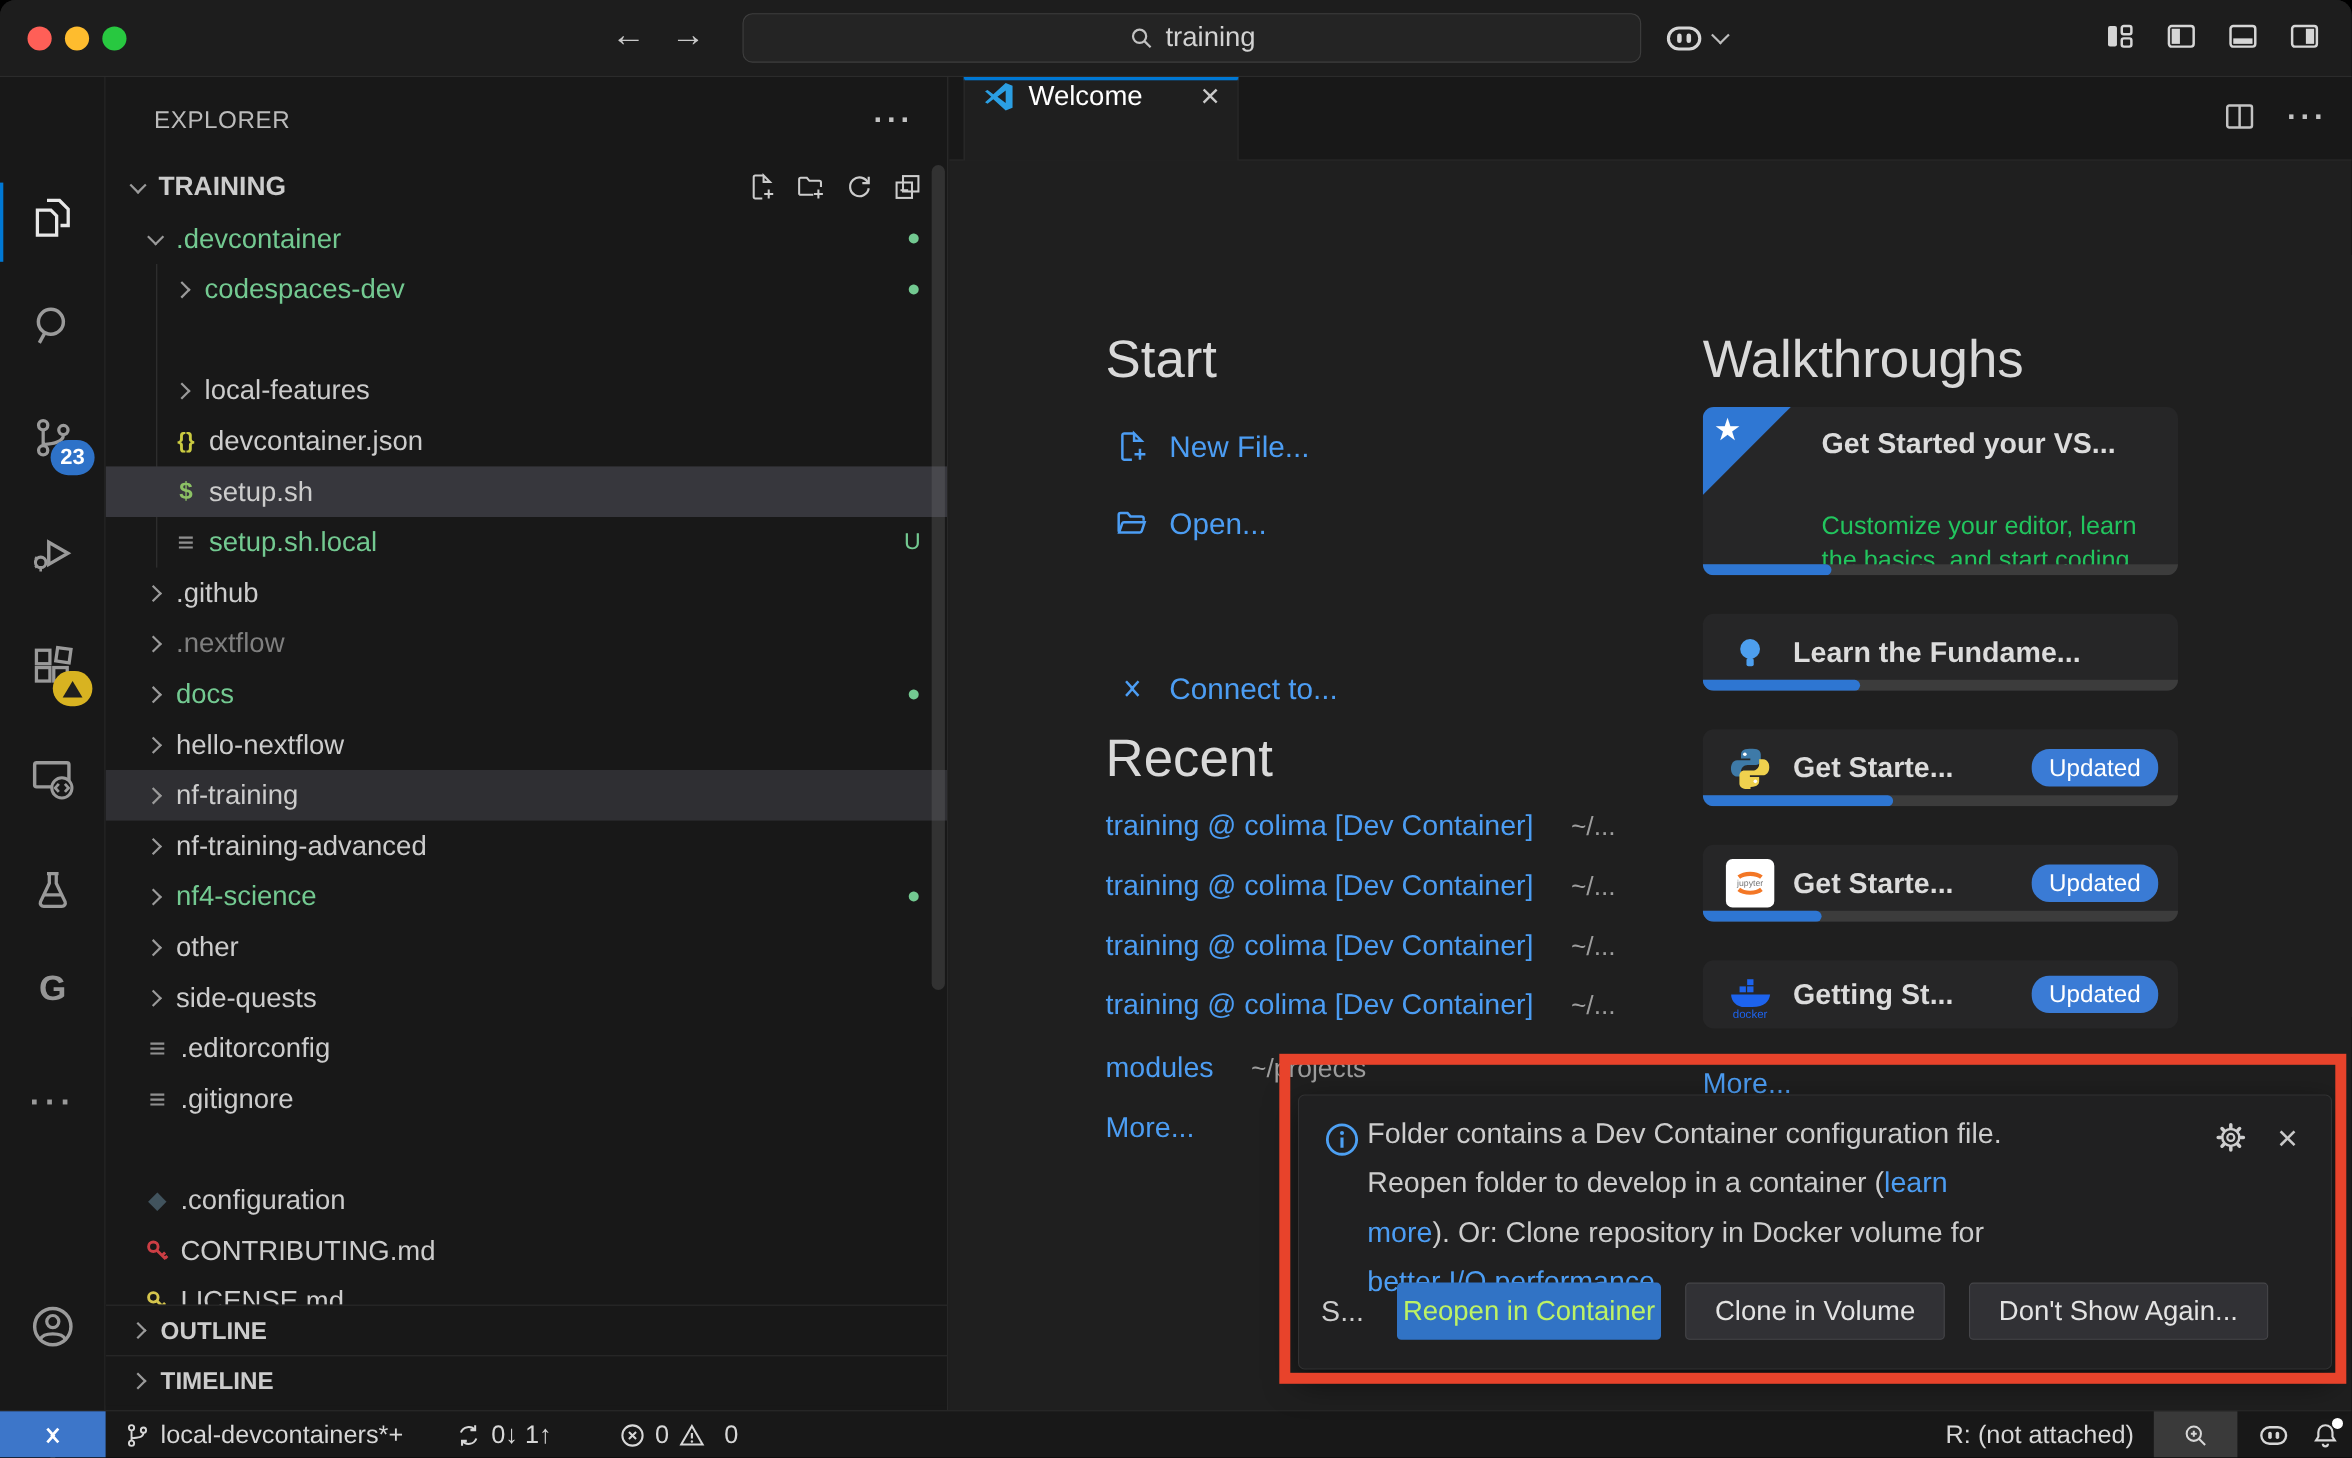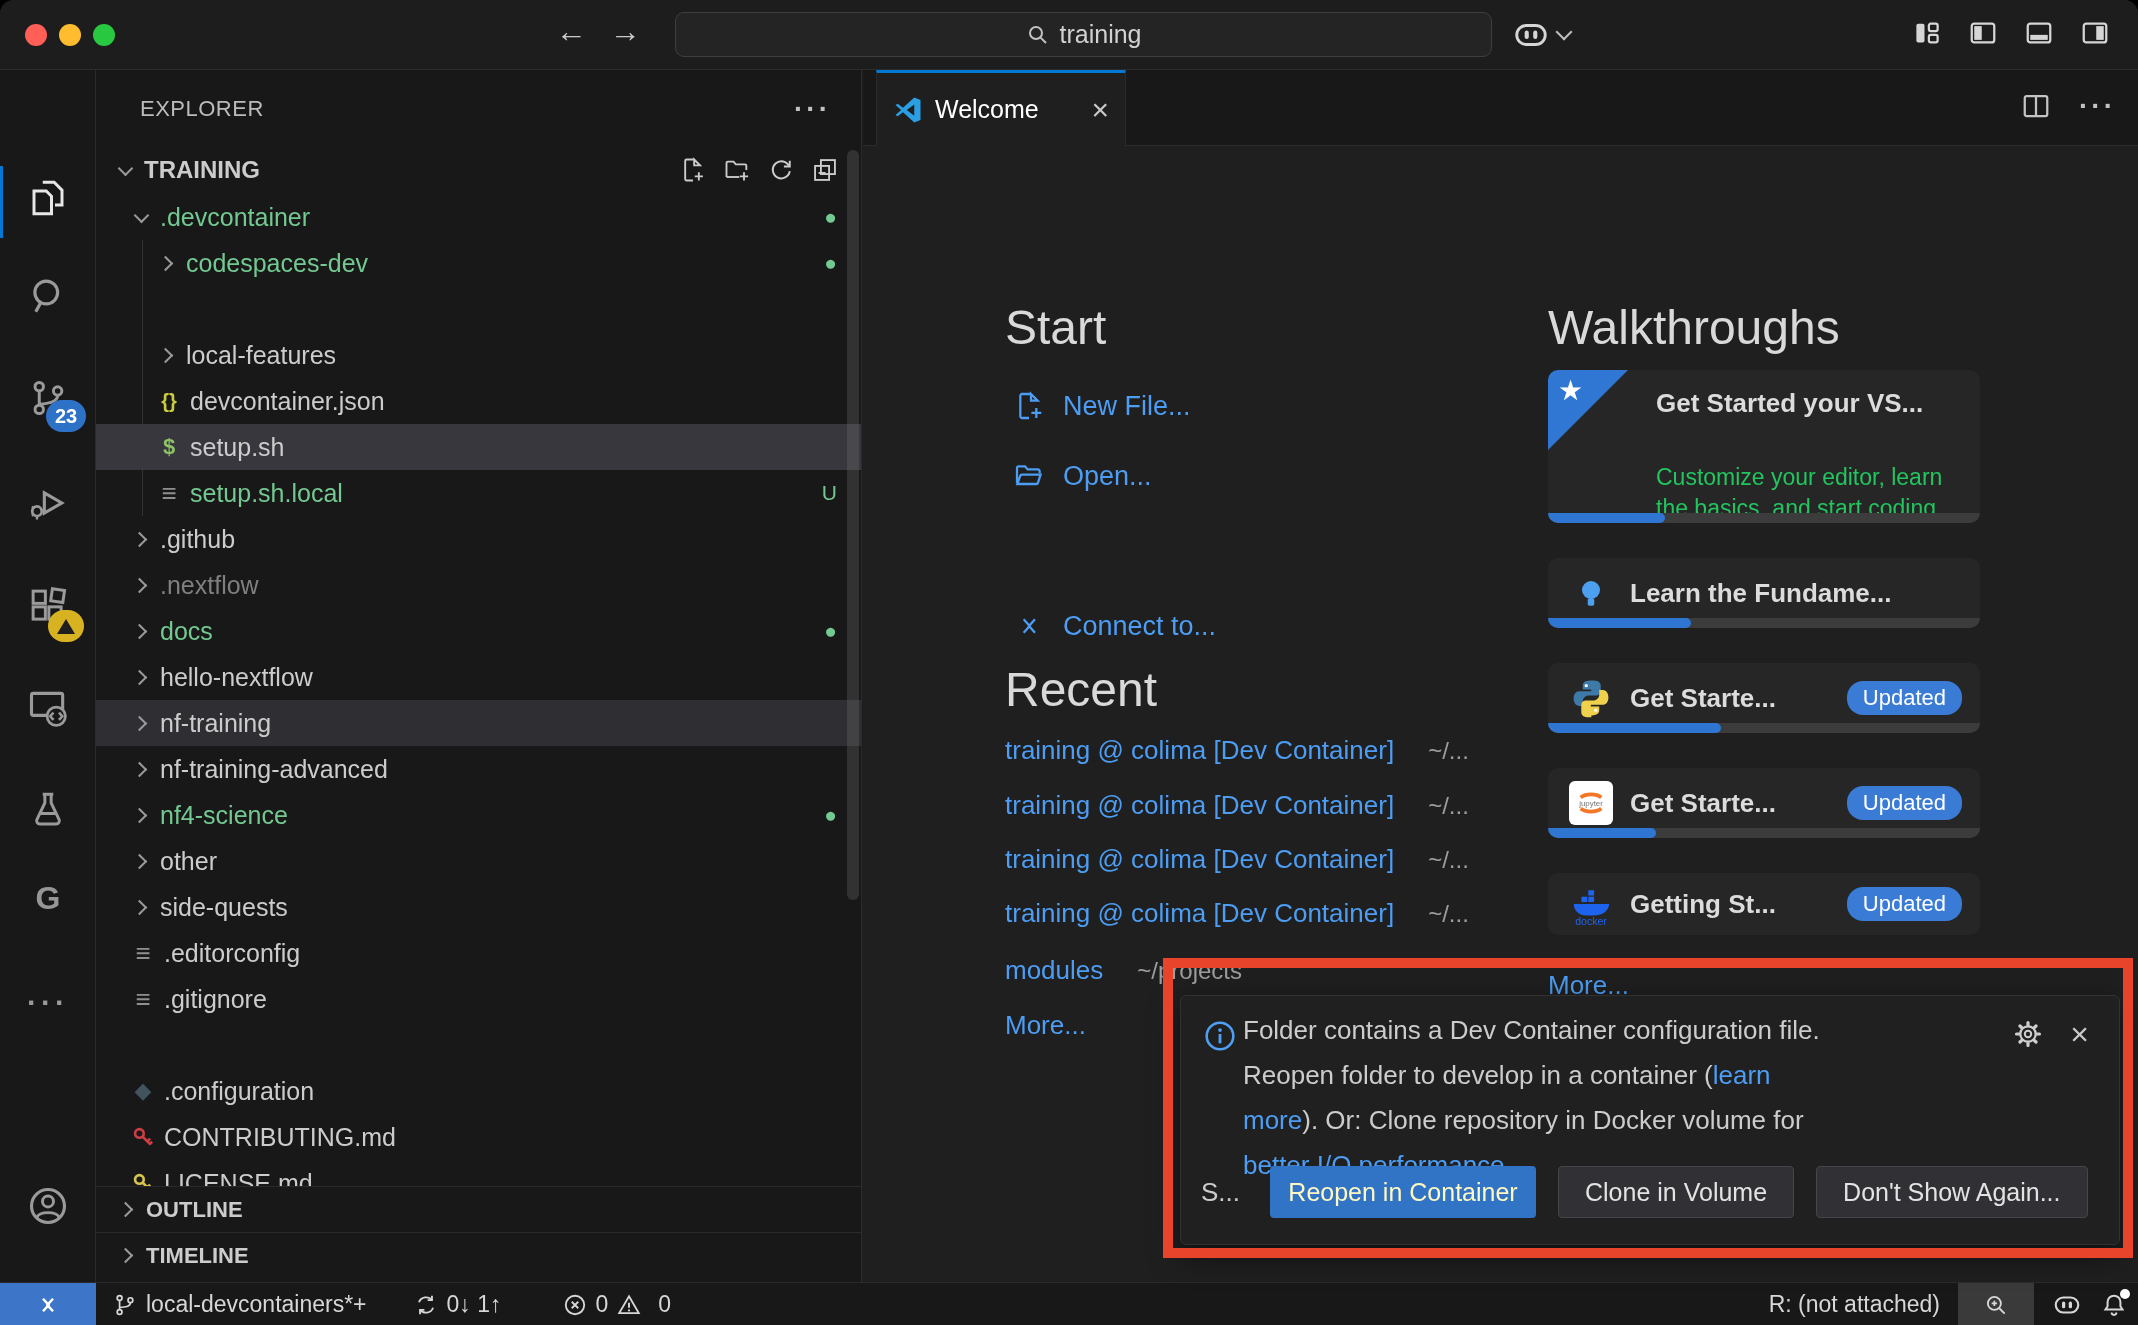--- a/index.html
+++ b/index.html
@@ -54,21 +54,21 @@
   .fi-excl::before{content:"!";color:#a679cf;font-weight:800;font-size:26px;}
   .fi-diamond::before{content:"\25C6";color:#41535d;font-size:22px;}
   .gbadge{position:absolute;right:24px;color:#73c991;font-size:21px;}
   .guide{position:absolute;left:46px;top:170px;width:1px;height:276px;background:#333333;}
   .panel-row{position:absolute;left:0;width:100%;height:46px;background:#181818;border-top:1px solid #2b2b2b;display:flex;align-items:center;padding-left:18px;color:#cccccc;font-size:22px;font-weight:700;z-index:3;}
   .sb-scroll{position:absolute;right:2px;top:80px;width:12px;height:750px;background:rgba(120,120,120,.28);border-radius:6px;z-index:4;}
 
   
   .editor{position:absolute;left:863px;top:70px;width:1275px;height:1212px;background:#1f1f1f;}
   .tabstrip{position:absolute;left:0;top:0;width:100%;height:76px;background:#181818;border-bottom:1px solid #2b2b2b;}
-  .tab{position:absolute;left:13px;top:0;width:250px;height:76px;background:#1f1f1f;border-top:3px solid #0078d4;border-right:1px solid #2b2b2b;border-left:1px solid #2b2b2b;display:flex;align-items:center;gap:12px;padding:0 16px;z-index:2;}
+  .tab{position:absolute;left:13px;top:0;width:250px;height:76px;background:#1f1f1f;border-top:3px solid #0078d4;border-right:1px solid #2b2b2b;border-left:1px solid #2b2b2b;display:flex;align-items:flex-start;gap:12px;padding:0 16px;z-index:2;}
   .tab .tname{color:#ffffff;font-size:25px;}
   .tab .tclose{margin-left:auto;color:#c9c9c9;font-size:30px;line-height:1;}
   .ed-actions{position:absolute;right:22px;top:20px;display:flex;gap:28px;align-items:center;}
   .ed-actions .dots{color:#c3c3c3;font-size:28px;font-weight:700;letter-spacing:3px;}
 
   .w-h1{position:absolute;color:#d9d9d9;font-size:48px;font-weight:500;}
   .start-item{position:absolute;left:150px;display:flex;align-items:center;gap:18px;height:44px;color:#4c9df3;font-size:27px;}
   .recent-item{position:absolute;left:142px;display:flex;align-items:baseline;gap:34px;height:36px;color:#4c9df3;font-size:26px;white-space:nowrap;}
   .recent-item .rpath{color:#9d9d9d;font-size:24px;}
   .w-more{position:absolute;color:#4c9df3;font-size:26px;}
@@ -87,21 +87,21 @@
 
   
   .toast{position:absolute;left:1180px;top:995px;width:940px;height:250px;background:#202021;border:1px solid #313132;border-radius:6px;box-shadow:0 10px 30px rgba(0,0,0,.55);z-index:5;}
   .toast-text{position:absolute;left:62px;top:12px;width:590px;color:#cccccc;font-size:26px;line-height:45px;}
   .toast-text a{color:#4c9df3;text-decoration:none;}
   .toast-icons{position:absolute;right:30px;top:22px;display:flex;gap:26px;align-items:center;}
   .t-close{color:#c9c9c9;font-size:32px;line-height:1;}
   .toast-btns{position:absolute;left:20px;bottom:26px;display:flex;align-items:center;gap:22px;}
   .t-trunc{color:#cccccc;font-size:26px;margin-right:8px;}
   .btn{height:52px;display:flex;align-items:center;justify-content:center;font-size:25px;border-radius:4px;padding:0 26px;white-space:nowrap;}
-  .btn.primary{background:#3173c5;color:#fef9c3;width:266px;padding:2px;}
+  .btn.primary{background:#3173c5;color:#bef264;width:240px;padding:2px;}
   .btn.secondary{background:#313135;border:1px solid #46464a;color:#e3e3e3;}
 
   .redbox{position:absolute;left:1163px;top:958px;width:970px;height:300px;border:10px solid #e8432b;z-index:10;pointer-events:none;}
 
   
   .statusbar{position:absolute;left:0;top:1282px;width:2138px;height:43px;background:#181818;border-top:1px solid #2b2b2b;color:#d7d7d7;font-size:23px;}
   .sb-remote{position:absolute;left:0;top:0;width:96px;height:43px;background:#3d76c9;display:flex;align-items:center;justify-content:center;}
   .sb-left{position:absolute;left:112px;top:0;height:43px;display:flex;align-items:center;gap:10px;}
   .sb-group{display:flex;align-items:center;gap:8px;}
   .sb-right{position:absolute;right:10px;top:0;height:43px;display:flex;align-items:center;gap:18px;}

